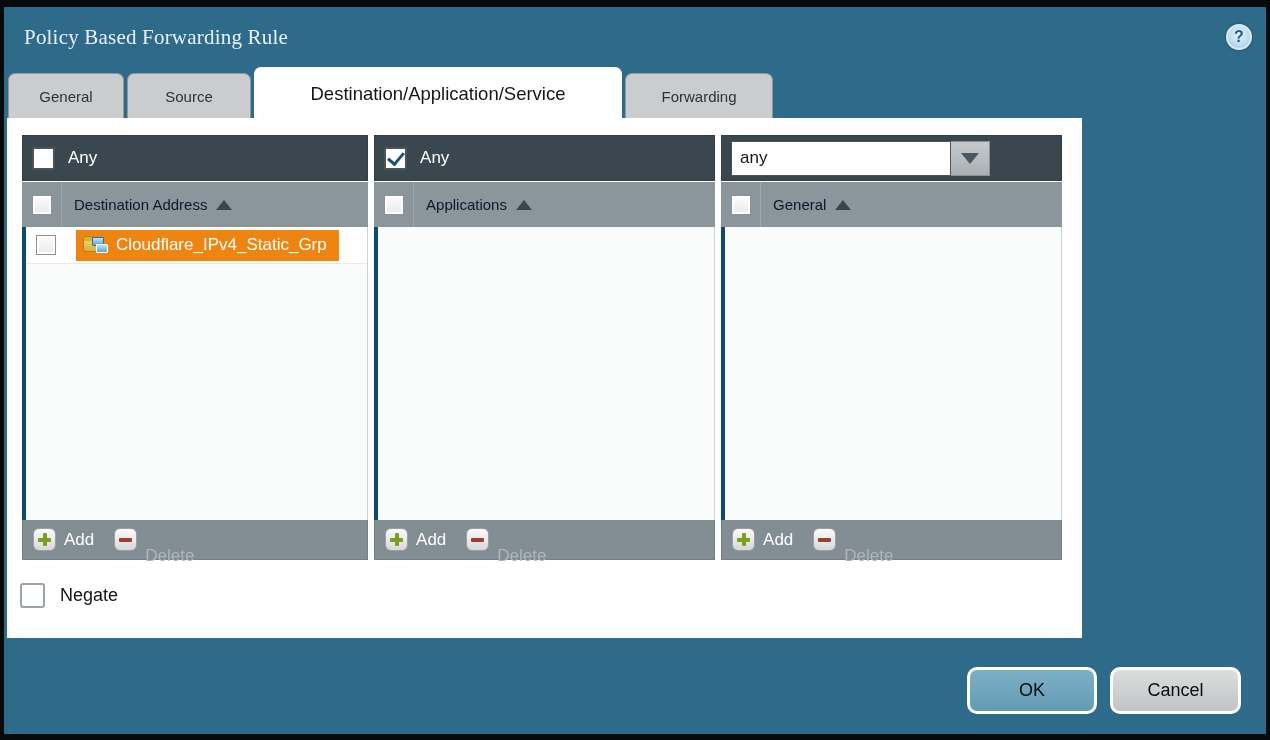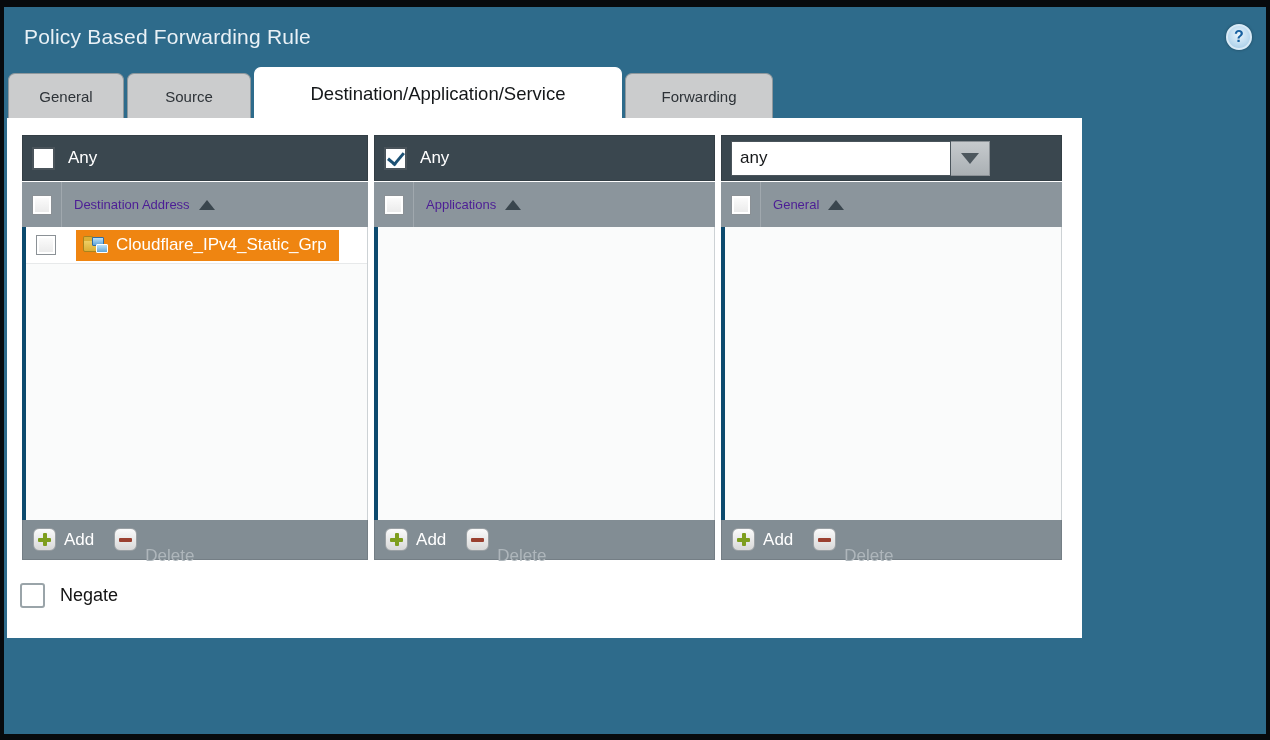--- a/index.html
+++ b/index.html
@@ -12,21 +12,21 @@
   }
   .dialog {
     position:absolute; top:7px; left:4px; right:4px; bottom:6px;
     background:#2e6b8b;
   }
   
   .titlebar {
     height:60px; display:flex; align-items:center; justify-content:space-between;
     padding:0 14px 0 20px;
   }
-  .title { color:#e9f1f6; font-size:21px; letter-spacing:.2px; }
+  .title { color:#e9f1f6; font-size:21px; letter-spacing:.2px;font-family:Liberation Serif, serif; }
   .help-btn {
     width:26px; height:26px; border-radius:50%;
     background:radial-gradient(circle at 50% 40%, #eaf4fb 0%, #bfdcf0 55%, #9cc4e2 100%);
     border:2px solid #d9eaf6;
     color:#1660a0; font-size:16px; font-weight:bold;
     display:flex; align-items:center; justify-content:center;
     box-shadow:0 0 3px rgba(0,0,0,.35);
     cursor:pointer;
   }
   
@@ -62,21 +62,21 @@
     padding-left:9px; border:1px solid #333e45;
   }
   .col-sub {
     height:46px; background:#8b959c; display:flex; align-items:center;
     border-top:1px solid #ffffff;
   }
   .cb-cell {
     width:40px; height:100%; display:flex; align-items:center; justify-content:center;
     border-right:1px solid #a0a8ae;
   }
-  .col-sub .label { color:#4c1d95; font-size:13px; margin-left:12px; }
+  .col-sub .label { color:#0f172a; font-size:15px; margin-left:12px; }
   .tri-up {
     width:0; height:0; margin-left:9px; display:inline-block;
     border-left:8px solid transparent; border-right:8px solid transparent;
     border-bottom:10px solid #3a464e;
   }
   .col-body {
     height:293px; background:#fafbfb;
     border-left:4px solid #0c4a6e; border-right:1px solid #cdd2d5;
     overflow:hidden;
   }
@@ -302,14 +302,18 @@
       </div>
 
     </div>
 
     <div class="negate-row">
       <span class="cb-negate"></span>
       <span class="negate-label">Negate</span>
     </div>
   </div>
 
+  <div class="dlg-footer">
+    <button class="btn btn-ok">OK</button>
+    <button class="btn btn-cancel">Cancel</button>
+  </div>
 
 </div>
 
 </body></html>

